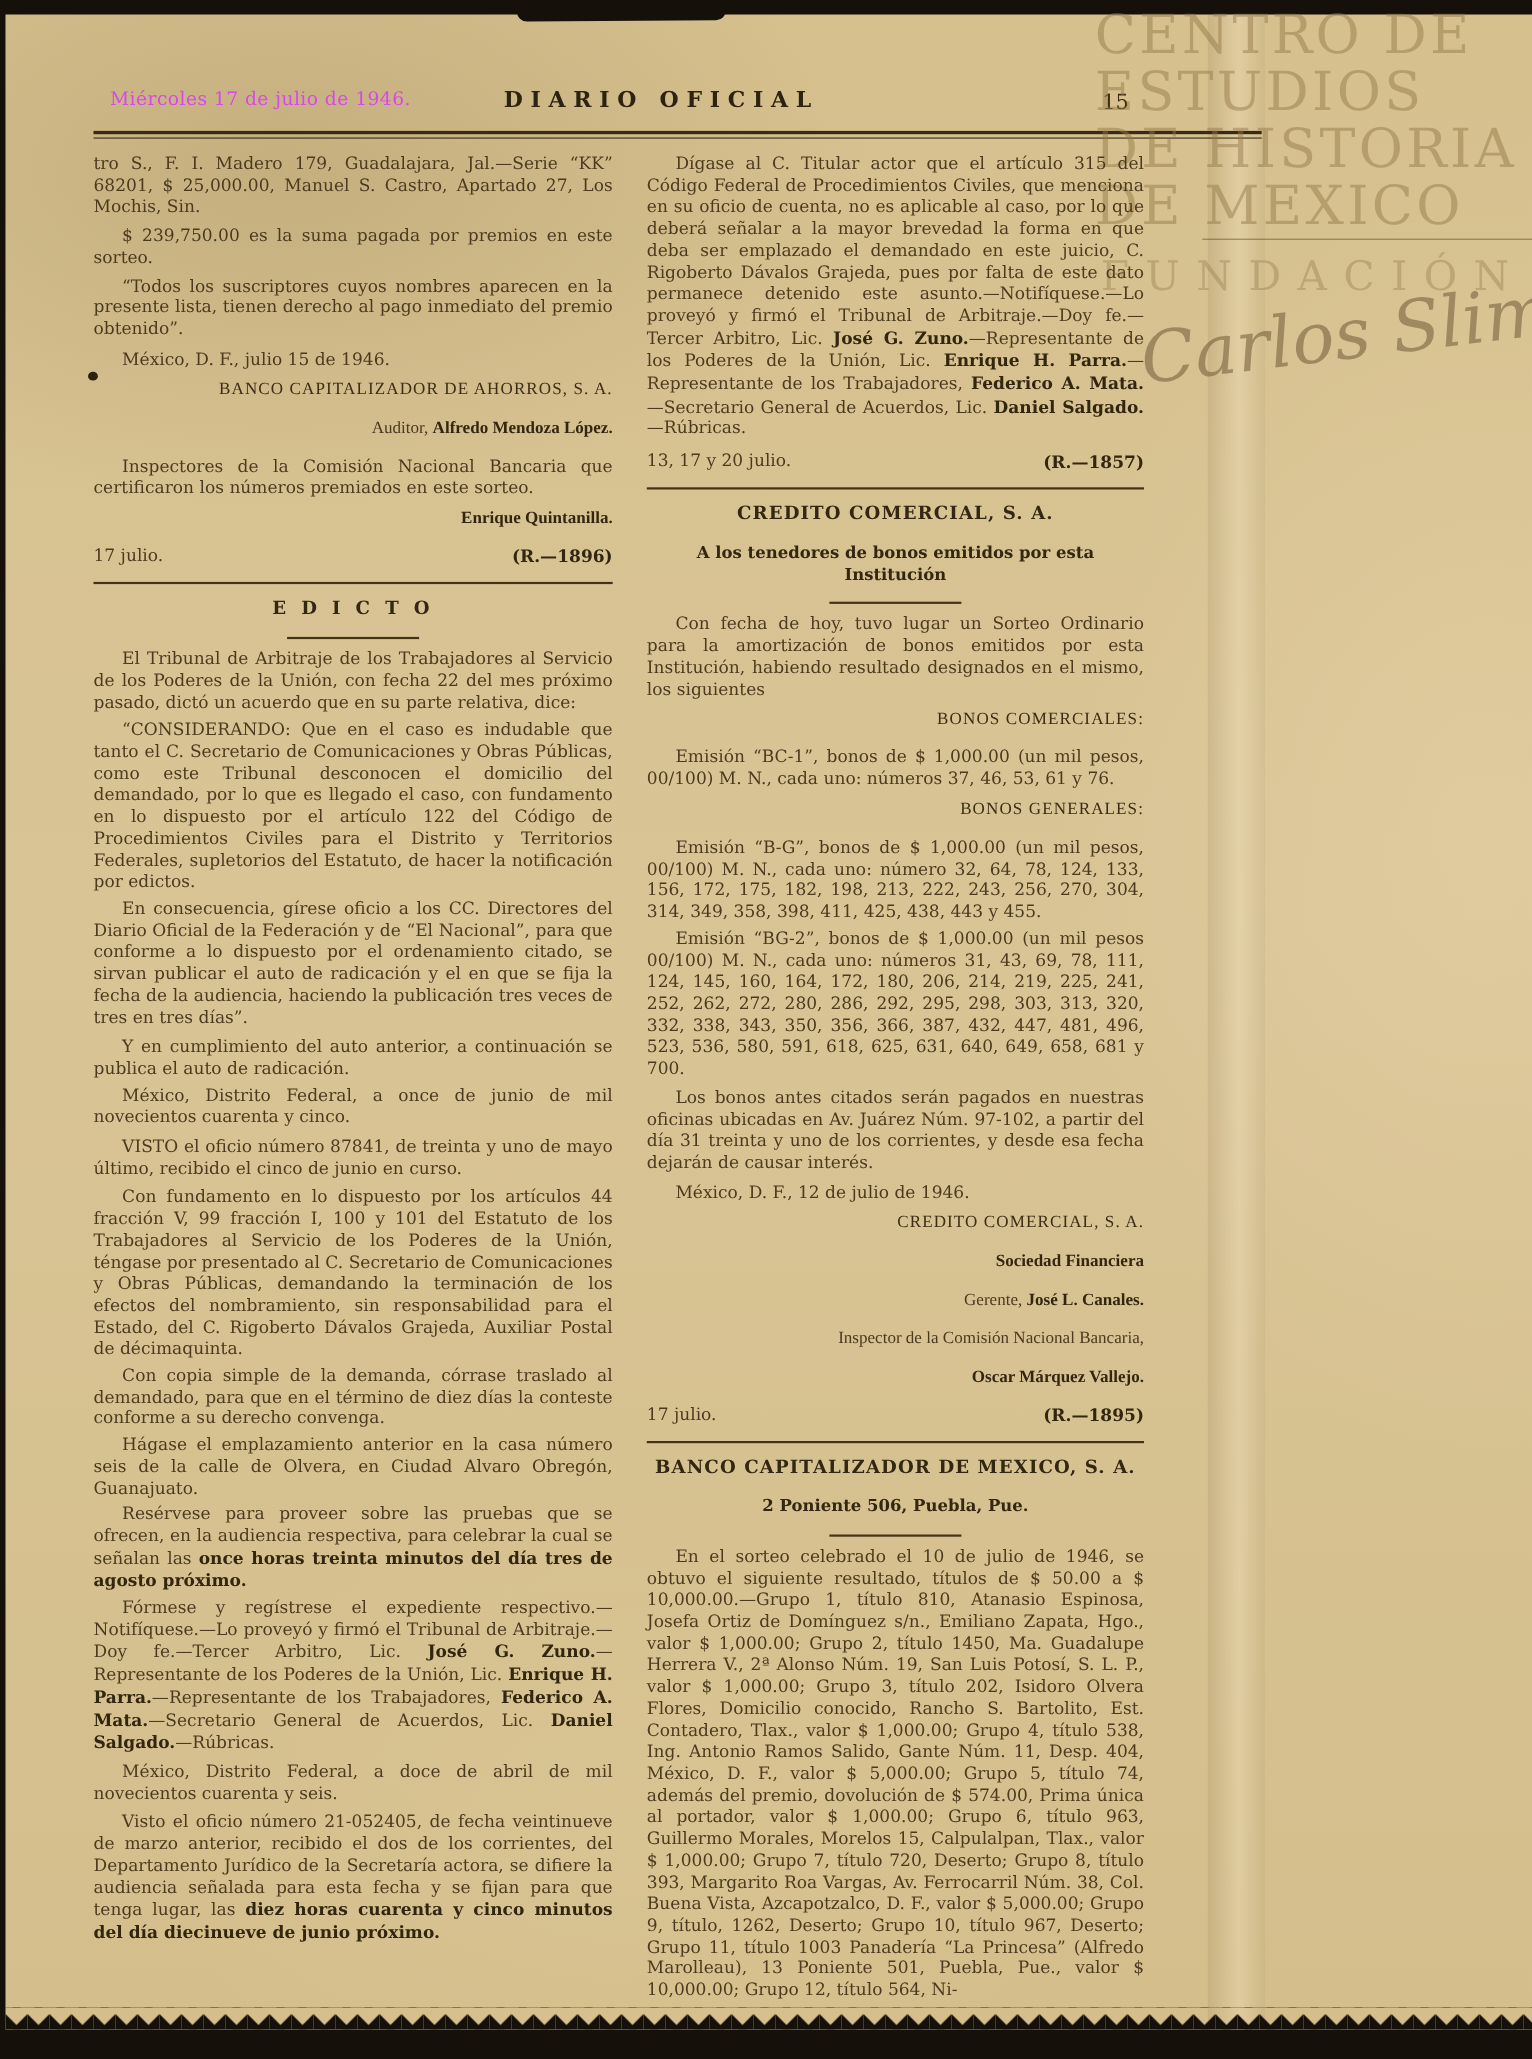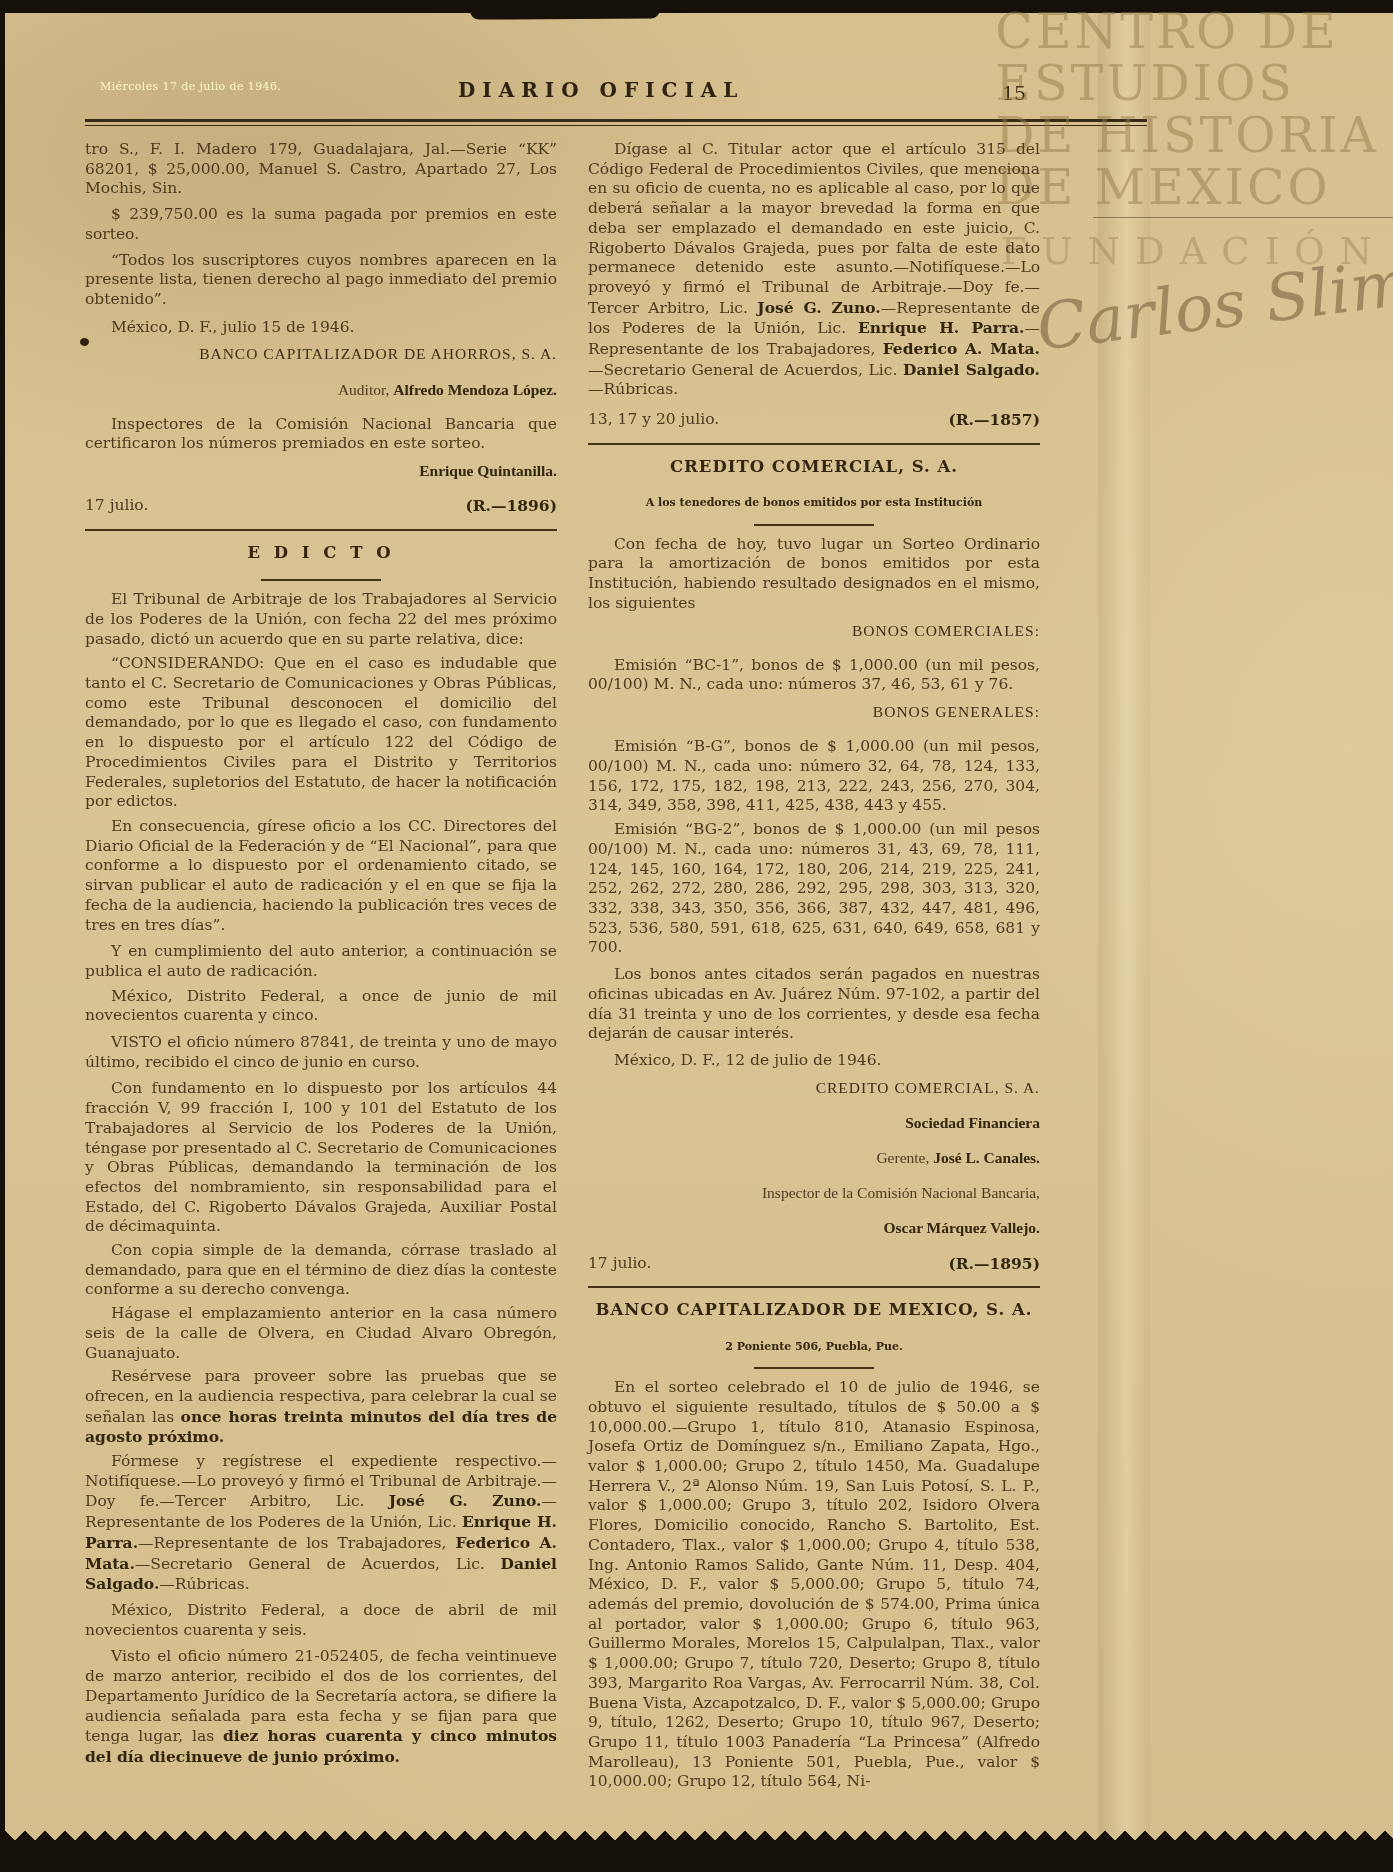--- a/index.html
+++ b/index.html
@@ -14,42 +14,42 @@
   .fold-band{position:absolute;left:1098px;top:13px;width:52px;height:1832px;
     background:linear-gradient(90deg,rgba(90,68,32,0.10),rgba(246,232,196,0.32) 55%,rgba(90,68,32,0.06));}
   .teeth{position:absolute;left:5px;top:1825px;width:1388px;height:20px;
     background:
       linear-gradient(-45deg,#15100a 10px,transparent 0) 0 0/20px 20px repeat-x,
       linear-gradient(45deg,#15100a 10px,transparent 0) 0 0/20px 20px repeat-x;}
   .torn-top{position:absolute;left:0;top:0;width:1393px;height:13px;background:#15100a;}
   .torn-notch{position:absolute;left:470px;top:10px;width:190px;height:9px;background:#15100a;
     border-radius:0 0 10px 10px;transform:rotate(-0.4deg);}
 
-  .h-date{position:absolute;left:100px;top:80px;font-size:11px;color:#fef9c3;letter-spacing:.4px;}
+  .h-date{position:absolute;left:100px;top:80px;font-size:17px;color:#d946ef;letter-spacing:.4px;}
   .h-title{position:absolute;left:458px;top:78px;font-size:20px;font-weight:bold;
     letter-spacing:7px;color:#2e2210;}
   .h-page{position:absolute;left:1002px;top:82px;font-size:19px;color:#3a2c14;}
   .h-rule{position:absolute;left:85px;top:119px;width:1062px;height:3px;
     border-top:3px solid #382a14;border-bottom:1px solid #382a14;}
 
   .col{position:absolute;top:140px;color:#4c3a1f;font-size:15.5px;line-height:19.7px;
     text-align:justify;}
   .col-left{left:85px;width:472px;}
   .col-right{left:588px;width:452px;}
   .p{margin:2px 0 0;text-indent:26px;}
   .p-first{margin-top:0;text-indent:0;}
   .c{text-align:right;text-indent:0;margin-top:7px;font-family:Liberation Serif, serif;}
   .caps{letter-spacing:1px;color:#3d2e15;}
   .b{font-weight:bold;color:#33260f;}
   .row{display:flex;justify-content:space-between;text-indent:0;margin-top:10px;}
   .rule{border:none;border-top:2px solid #443217;margin:13px 0 11px;}
   .shortrule{border:none;border-top:2px solid #443217;width:120px;margin:7px auto 9px;}
   .heading{text-align:center;font-weight:bold;font-size:16.5px;margin-top:12px;
     color:#342711;text-indent:0;letter-spacing:1px;}
-  .subheading{text-align:center;font-weight:bold;font-size:11px;margin-top:4px;
+  .subheading{text-align:center;font-weight:bold;font-size:15px;margin-top:4px;
     color:#342711;text-indent:0;}
 
   .wm{position:absolute;right:14px;top:6px;text-align:left;
     color:rgba(146,120,72,0.48);font-size:49px;line-height:52px;letter-spacing:3px;}
   .wm div{white-space:nowrap;}
   .wm-fund{position:absolute;right:6px;top:230px;font-size:37px;letter-spacing:15px;
     color:rgba(152,127,82,0.42);white-space:nowrap;}
   .wm-sig{position:absolute;right:-18px;top:268px;font-size:64px;font-style:italic;
     color:rgba(112,90,54,0.55);transform:rotate(-7deg);white-space:nowrap;}
 

